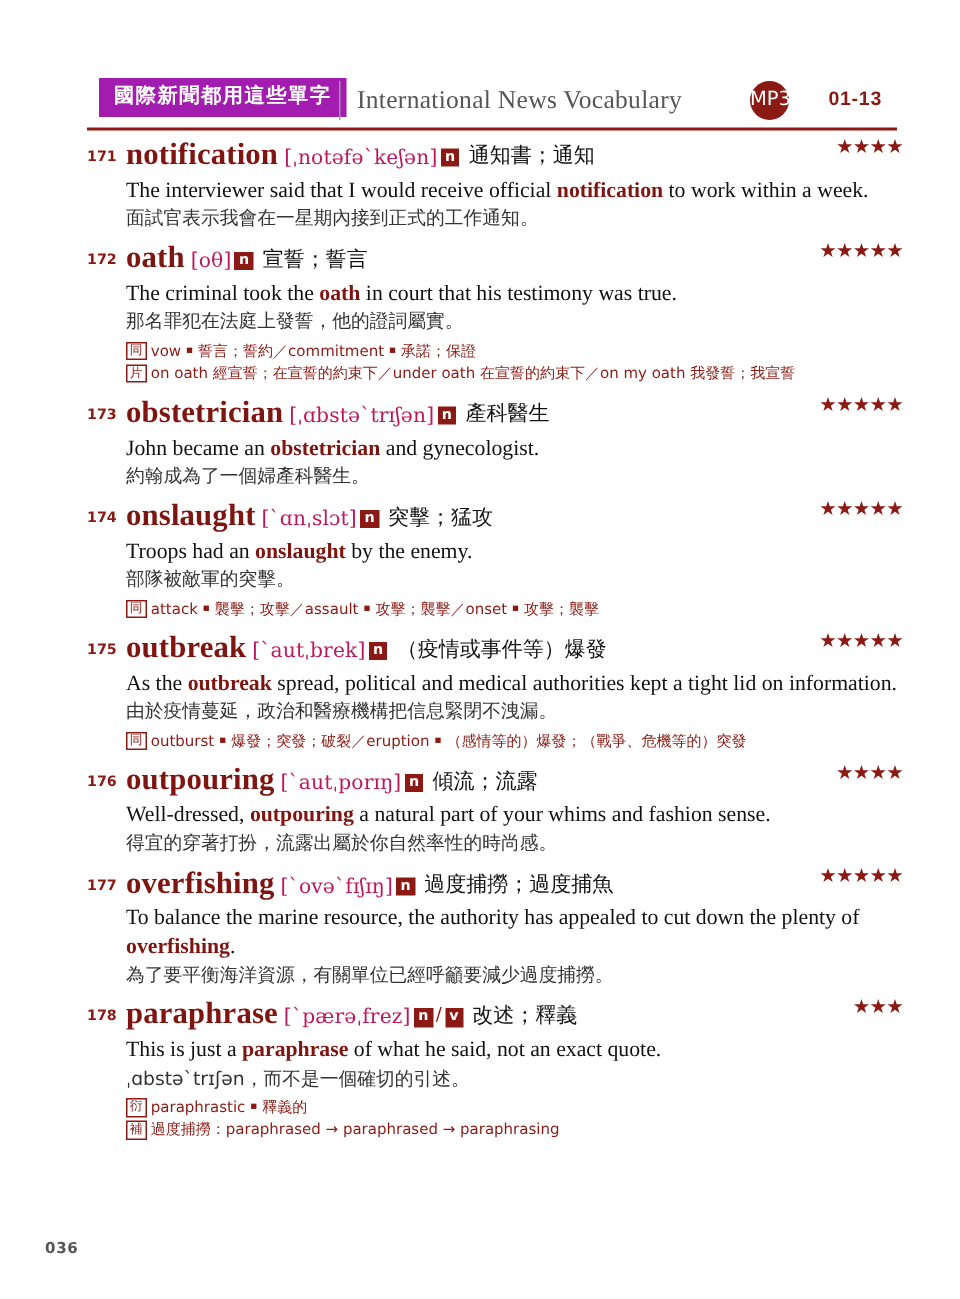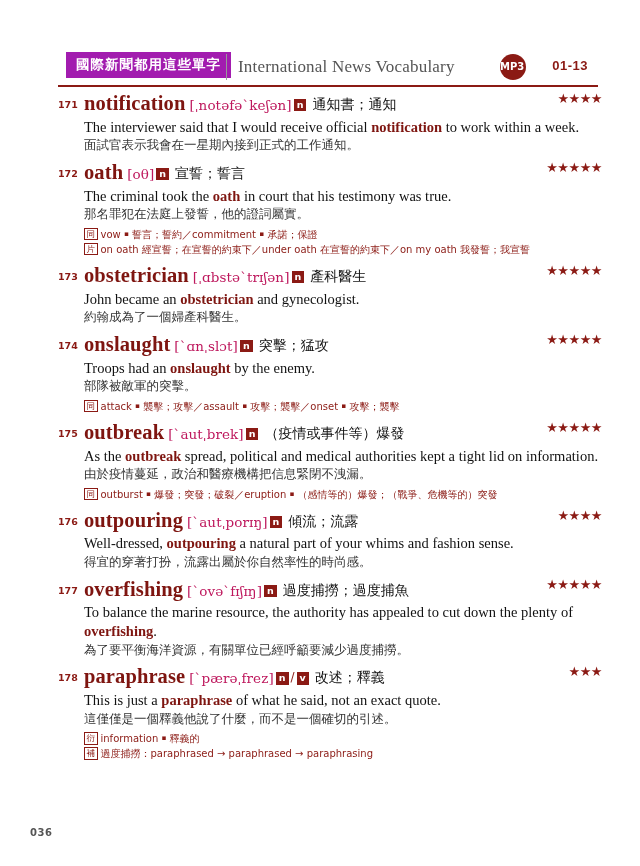--- a/index.html
+++ b/index.html
@@ -75,23 +75,24 @@
   .mp3-badge {
     position: absolute;
     right: 72px;
     top: 2px;
     width: 26px;
     height: 26px;
     border-radius: 50%;
     background: #8b1a14;
     color: #fff;
     font-family: "DejaVu Sans", sans-serif;
-    font-size: 10px;
-    font-weight: bold;
+    font-size: 13px;
+    font-weight: normal;
     line-height: 26px;
+    text-align: center;
     letter-spacing: 0px;
   }
   .mp3-track {
     position: absolute;
     right: 10px;
     top: 6px;
     font-family: Liberation Sans, sans-serif;
     font-size: 13px;
     font-weight: bold;
     color: #8b1a14;
@@ -289,22 +290,22 @@
       <div class="entry">
         <div class="entry-num">177</div>
         <div class="headline"><span class="word">overfishing</span><span class="phonetic">[ˋovəˋfɪʃɪŋ]</span><span class="pos">n</span><span class="zh-def">過度捕撈；過度捕魚</span><span class="stars">★★★★★</span></div>
         <div class="en-sentence">To balance the marine resource, the authority has appealed to cut down the plenty of <b>overfishing</b>.</div>
         <div class="zh-sentence">為了要平衡海洋資源，有關單位已經呼籲要減少過度捕撈。</div>
       </div>
       <div class="entry">
         <div class="entry-num">178</div>
         <div class="headline"><span class="word">paraphrase</span><span class="phonetic">[ˋpærəˌfrez]</span><span class="pos">n</span><span class="slash">/</span><span class="pos">v</span><span class="zh-def">改述；釋義</span><span class="stars">★★★</span></div>
         <div class="en-sentence">This is just a <b>paraphrase</b> of what he said, not an exact quote.</div>
-        <div class="zh-sentence">這僅僅是一個釋義他說了什麼，而不是一個確切的引述。</div>
+        <div class="zh-sentence">ˌɑbstəˋtrɪʃən，而不是一個確切的引述。</div>
         <div class="extras">
-          <div class="extra-line"><span class="tag">衍</span><span>information ￭ 釋義的</span></div>
+          <div class="extra-line"><span class="tag">衍</span><span>paraphrastic ￭ 釋義的</span></div>
           <div class="extra-line"><span class="tag">補</span><span>過度捕撈：paraphrased → paraphrased → paraphrasing</span></div>
         </div>
       </div>
     </div>
 
   <div class="footer-num">036</div>
 </div>
 
 </body></html>

